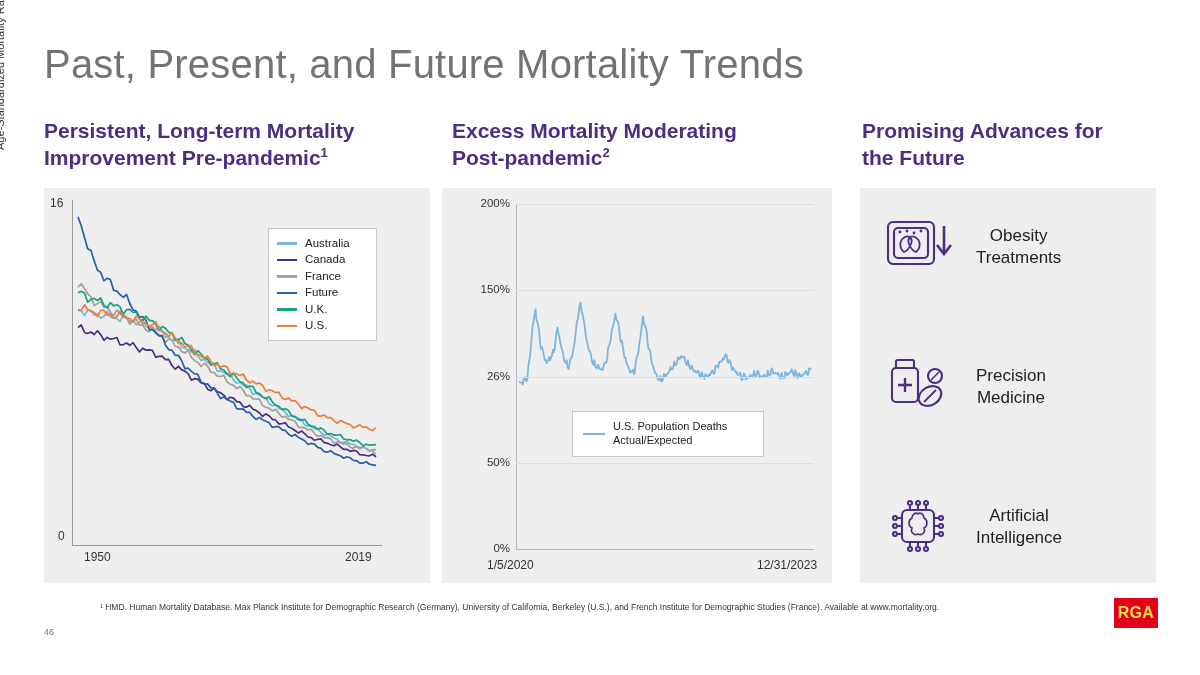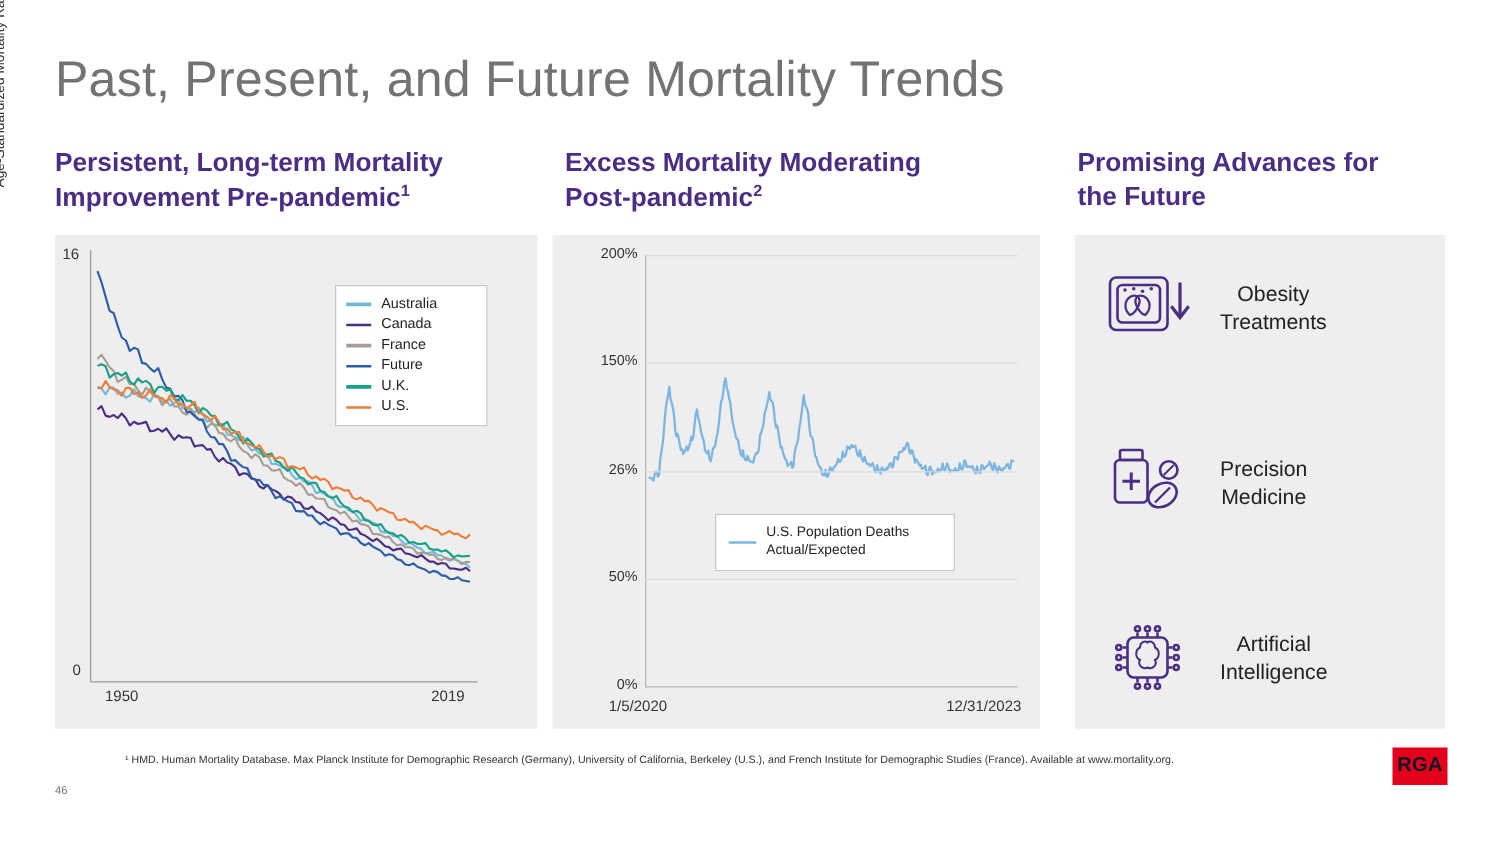--- a/index.html
+++ b/index.html
@@ -101,21 +101,21 @@
     left: 72px;
     top: 545px;
     width: 310px;
     height: 1px;
     background: #9a9a9a;
   }
   .legend1 {
     position: absolute;
     left: 268px;
     top: 228px;
-    width: 122px;
+    width: 109px;
     background: #ffffff;
     border: 1px solid #c9c9c9;
     padding: 6px 8px;
     box-sizing: border-box;
   }
   .legend1 .item {
     display: flex;
     align-items: center;
     font-size: 11.5px;
     line-height: 1.0;
@@ -244,21 +244,21 @@
     font-size: 9px;
     color: #777;
   }
   .rga-logo {
     position: absolute;
     left: 1114px;
     top: 598px;
     width: 44px;
     height: 30px;
     background: #e2001a;
-    color: #0f172a;
+    color: #fde047;
     font-size: 16px;
     font-weight: bold;
     display: flex;
     align-items: center;
     justify-content: center;
     letter-spacing: 0.3px;
   }
   sup { font-size: 0.62em; }
 </style>
 </head>

